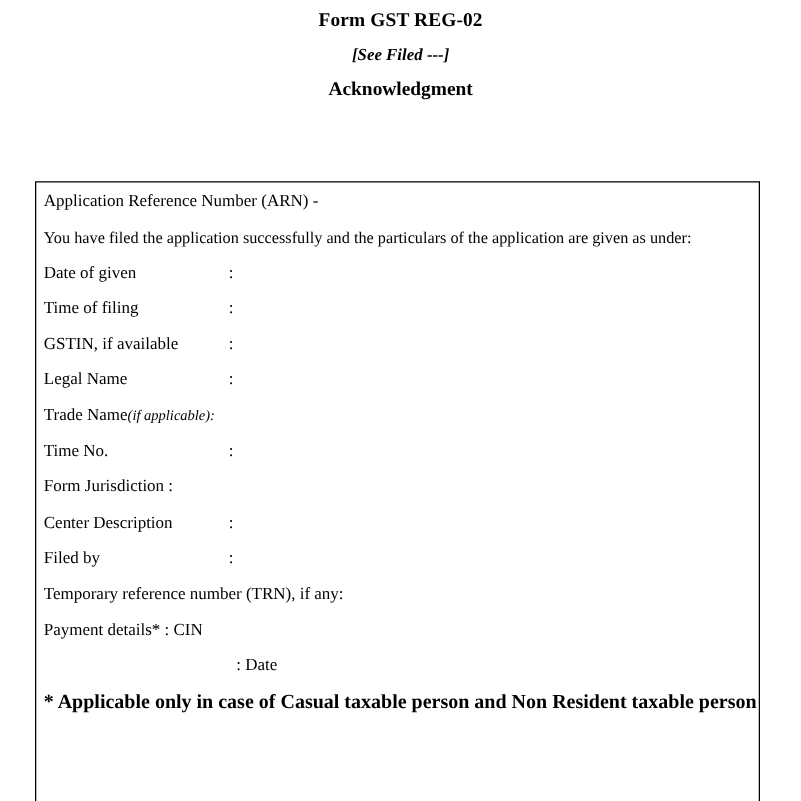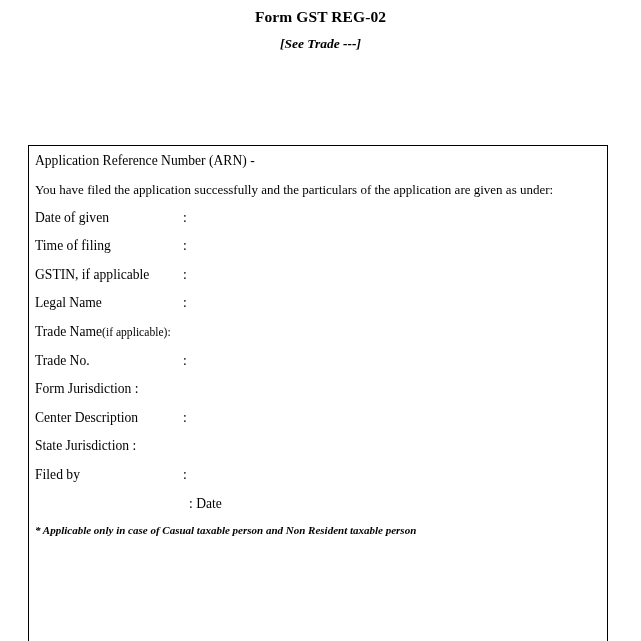--- a/index.html
+++ b/index.html
@@ -60,20 +60,21 @@
     line-height: 1.0;
     padding-left: 6px;
     height: 28.6px;
     white-space: nowrap;
   }
   .line .label {
     display: inline-block;
   }
   .small-note {
     font-size: 11.6px;
+    font-style: italic;
   }
   
   .colon-col {
     position: absolute;
     left: 154px;
     top: 0;
   }
   
   .sub-col {
     position: absolute;
@@ -82,34 +83,34 @@
   }
 
   .statement {
     font-size: 13px;
     line-height: 1.0;
     padding-left: 6px;
     height: 28px;
     white-space: nowrap;
   }
   .footnote {
-    font-size: 11px;
-    font-style: italic;
+    font-size: 16px;
     font-weight: bold;
     line-height: 1.0;
     padding-left: 6px;
     white-space: nowrap;
   }
 </style>
 </head>
 <body>
 
 <div class="doc-head">
   <div class="form-title">Form GST REG-02</div>
-  <div class="rule-ref">[See Trade ---]</div>
+  <div class="rule-ref">[See Filed ---]</div>
+  <div class="ack-title">Acknowledgment</div>
 </div>
 
 <div class="form-box">
 
   <div class="line">
     <span class="label">Application Reference Number (ARN) -</span>
   </div>
 
   <div class="statement">
     <span>You have filed the application successfully and the particulars of the application are given as under:</span>
@@ -119,57 +120,60 @@
     <span class="label"> Date of given</span>
     <span class="colon-col">:</span>
   </div>
 
   <div class="line">
     <span class="label">Time of filing</span>
     <span class="colon-col">:</span>
   </div>
 
   <div class="line">
-    <span class="label">GSTIN, if applicable</span>
+    <span class="label">GSTIN, if available</span>
     <span class="colon-col">:</span>
   </div>
 
   <div class="line">
     <span class="label">Legal Name</span>
     <span class="colon-col">:</span>
   </div>
 
   <div class="line">
     <span class="label">Trade Name </span><span class="small-note">(if applicable):</span>
   </div>
 
   <div class="line">
-    <span class="label">Trade No.</span>
+    <span class="label">Time No.</span>
     <span class="colon-col">:</span>
   </div>
 
   <div class="line">
     <span class="label">Form Jurisdiction :</span>
   </div>
 
   <div class="line">
     <span class="label">Center Description</span>
     <span class="colon-col">:</span>
   </div>
 
-  <div class="line">
-    <span class="label">State Jurisdiction :</span>
-  </div>
 
   <div class="line">
     <span class="label">Filed by</span>
     <span class="colon-col">:</span>
   </div>
 
+  <div class="line">
+    <span class="label">Temporary reference number (TRN), if any:</span>
+  </div>
 
+  <div class="line">
+    <span class="label">Payment details* : CIN</span>
+  </div>
 
   <div class="line">
     <span class="sub-col">: Date</span>
   </div>
 
 
 
   <div class="footnote">
     <span>* Applicable only in case of Casual taxable person and Non Resident taxable person</span>
   </div>

